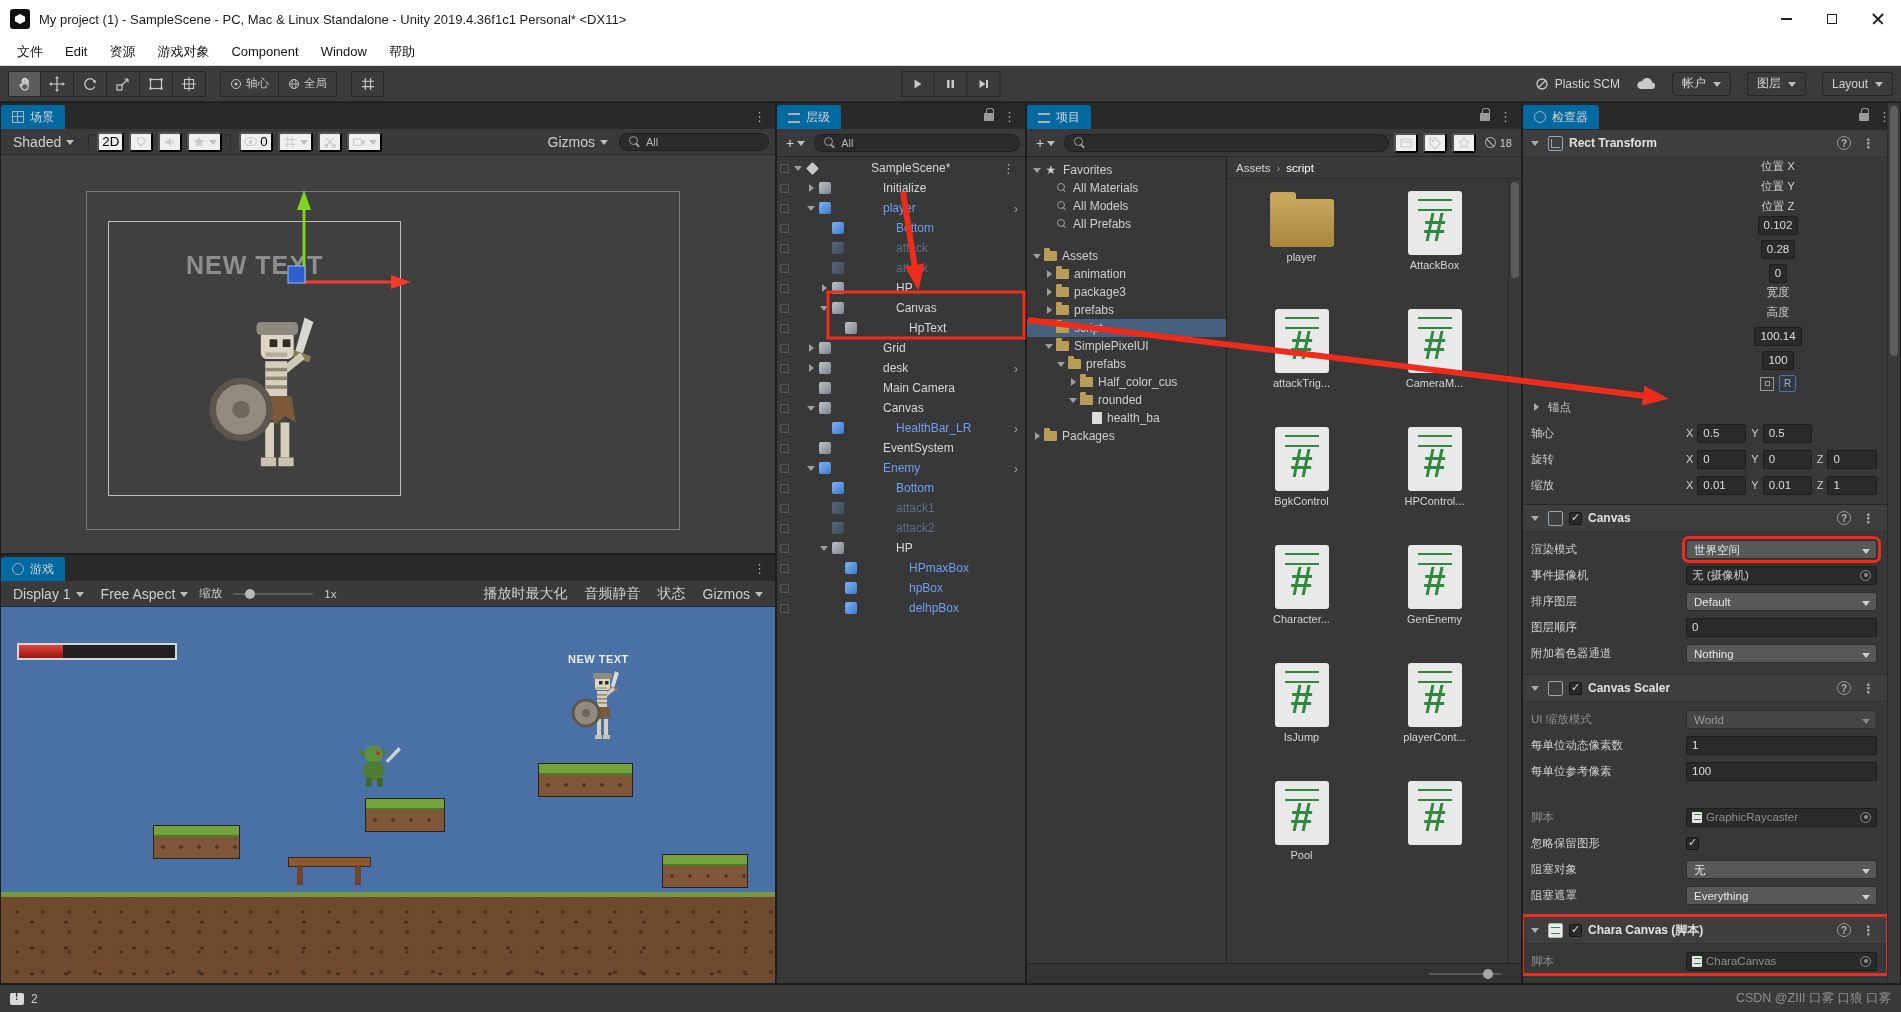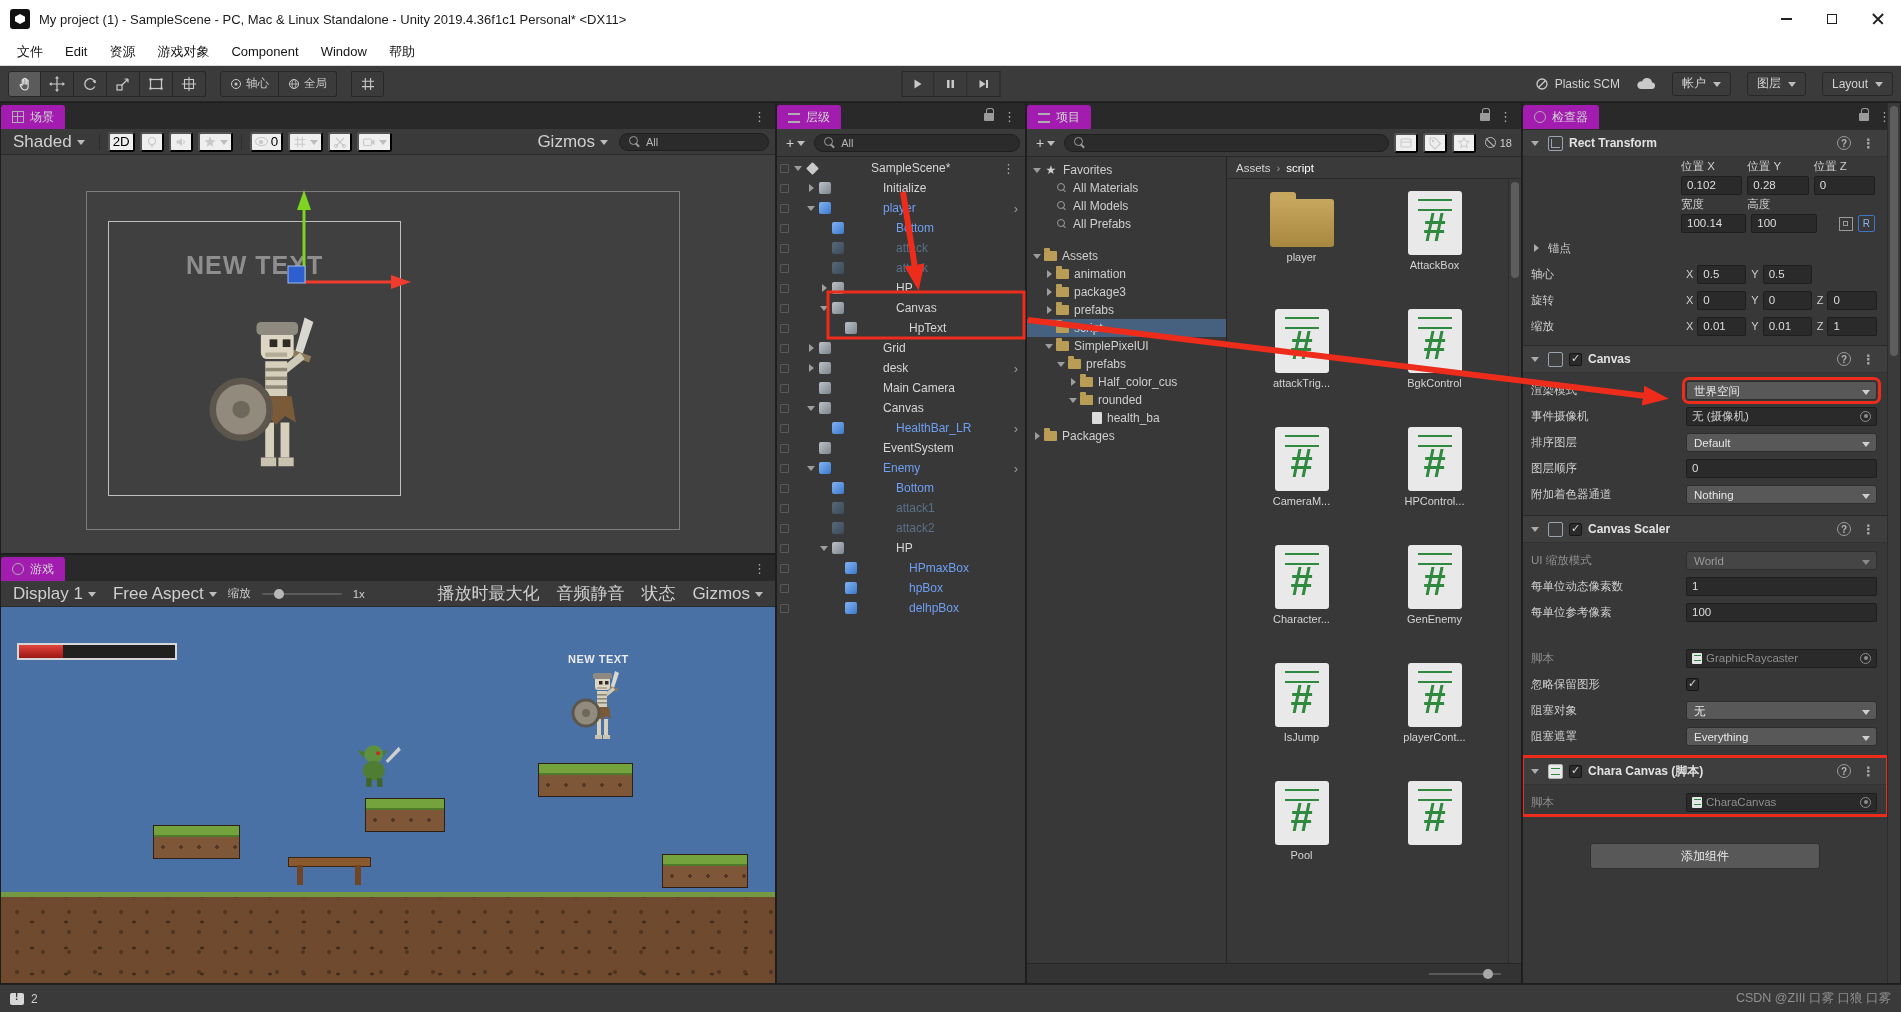--- a/index.html
+++ b/index.html
@@ -45,32 +45,32 @@
     border-radius:3px; height:24px; padding:0 9px; color:#d2d2d2; font-size:12px; }
   .dd-caret { width:0; height:0; border:4px solid transparent; border-top:5px solid #bdbdbd; margin-top:5px; flex:none;}
   
   .panel { position:absolute; background:#383838; border:1px solid #1e1e1e; display:flex; flex-direction:column; }
   .scene-panel { left:0; top:102px; width:776px; height:452px; }
   .game-panel  { left:0; top:554px; width:776px; height:430px; }
   .hier-panel  { left:776px; top:102px; width:250px; height:882px; }
   .proj-panel  { left:1026px; top:102px; width:496px; height:882px; }
   .insp-panel  { left:1522px; top:102px; width:379px; height:882px; }
   .tabrow { height:26px; background:#292929; display:flex; align-items:stretch; flex:none; padding-right:4px;}
-  .tab { display:flex; align-items:center; gap:6px; background:#a21caf; padding:0 11px; font-size:12px;
+  .tab { display:flex; align-items:center; gap:6px; background:#0369a1; padding:0 11px; font-size:12px;
     color:#d2d2d2; border-radius:3px 3px 0 0; margin-top:2px; }
   .tab-sp { flex:1; }
   .kebab { color:#a8a8a8; padding:0 5px; display:flex; align-items:center; font-size:13px;}
   .kebab::after { content:"⋮"; }
   .lock-ico { width:10px; height:8px; background:#9a9a9a; border-radius:1px; position:relative; align-self:center; margin:2px 4px 0;}
   .lock-ico::before { content:""; position:absolute; top:-5px; left:1.5px; width:6px; height:5px;
     border:1.5px solid #9a9a9a; border-bottom:none; border-radius:3px 3px 0 0; }
   .subbar { height:26px; flex:none; display:flex; align-items:center; gap:5px; padding:0 6px;
     background:#3a3a3a; border-bottom:1px solid #292929; font-size:11.5px; color:#cfcfcf; }
   .flat { display:flex; align-items:center; gap:5px; padding:0 6px; height:20px; color:#cfcfcf;
-    background:none; border:none; font-size:17px; }
+    background:none; border:none; font-size:14px; }
   .tgl { min-width:24px; height:20px; display:flex; align-items:center; justify-content:center; gap:3px;
     border-radius:3px; padding:0 3px;}
   .vsep { width:1px; height:16px; background:#2c2c2c; margin:0 3px; }
   .searchbox { display:flex; align-items:center; gap:5px; background:#2b2b2b; border:1px solid #1f1f1f;
     border-radius:9px; height:18px; padding:0 9px; color:#b5b5b5; font-size:11px; }
   .mag { width:12px; height:12px; position:relative; flex:none; }
   .mag::before { content:""; position:absolute; width:7px; height:7px; border:1.5px solid #9a9a9a; border-radius:50%; left:0; top:0;}
   .mag::after  { content:""; position:absolute; width:5px; height:1.5px; background:#9a9a9a; transform:rotate(45deg); left:6px; top:8.5px;}
   
   .scene-view { flex:1; position:relative; background:#404040; overflow:hidden; }
@@ -194,21 +194,21 @@
   .dropdown.dim { background:#454545; color:#9a9a9a; }
   .dropdown.dim::after { border-top-color:#8a8a8a; }
   .dim { color:#8f8f8f; }
   .objfield { flex:1; display:flex; align-items:center; gap:4px; background:#2a2a2a; border:1px solid #1e1e1e;
     border-radius:2px; height:19px; padding:0 5px; font-size:11.5px; color:#cfcfcf; white-space:nowrap; overflow:hidden;}
   .picker { margin-left:auto; width:11px; height:11px; border:1.5px solid #8d8d8d; border-radius:50%; position:relative; flex:none;}
   .picker::after { content:""; position:absolute; inset:2.5px; background:#8d8d8d; border-radius:50%; }
   .fld-ico { width:10px; height:11px; background:#e6e6e6; border-radius:1px; flex:none; position:relative;}
   .fld-ico::after { content:""; position:absolute; left:1.5px; right:1.5px; top:2px; height:4px;
     border-top:1.5px solid #2f8a3f; border-bottom:1.5px solid #2f8a3f;}
-  .rt-triple { display:flex; gap:5px; margin:2px 12px 2px 158px; align-items:center;}
+  .rt-triple { display:flex; gap:5px; margin:2px 12px 2px 158px; align-items:center;flex-direction:column;}
   .rt-lbl { flex:1; font-size:11.5px; color:#cfcfcf; white-space:nowrap;}
   .rt-anchor-cell { flex:1; display:flex; justify-content:flex-end; gap:5px; align-items:center;}
   .anchor-ico { width:14px; height:14px; border:1.2px solid #9a9a9a; position:relative; }
   .anchor-ico::after { content:""; position:absolute; inset:3.5px; border:1px dashed #9a9a9a; }
   .r-badge { min-width:17px; height:17px; border:1px solid #3f75c0; border-radius:2px; color:#8ab4f0;
     font-size:10px; display:flex; align-items:center; justify-content:center; }
   .axgrp { flex:1; display:flex; align-items:center; gap:4px; min-width:0;}
   .axgrp.ghost { visibility:hidden; }
   .axis { font-size:11px; color:#cfcfcf; flex:none;}
   .helpbox { margin:5px 12px 5px 10px; background:#464646; border:1px solid #5a5a5a; border-radius:3px;
@@ -923,25 +923,25 @@
             <div class="p-cell">
               <div class="big-script"></div>
               <div class="p-cell-lbl">AttackBox</div>
             </div>
             <div class="p-cell">
               <div class="big-script"></div>
               <div class="p-cell-lbl">attackTrig...</div>
             </div>
             <div class="p-cell">
               <div class="big-script"></div>
-              <div class="p-cell-lbl">BgkControl</div>
+              <div class="p-cell-lbl">CameraM...</div>
             </div>
             <div class="p-cell">
               <div class="big-script"></div>
-              <div class="p-cell-lbl">CameraM...</div>
+              <div class="p-cell-lbl">BgkControl</div>
             </div>
             <div class="p-cell">
               <div class="big-script"></div>
               <div class="p-cell-lbl">HPControl...</div>
             </div>
             <div class="p-cell">
               <div class="big-script"></div>
               <div class="p-cell-lbl">Character...</div>
             </div>
             <div class="p-cell">

